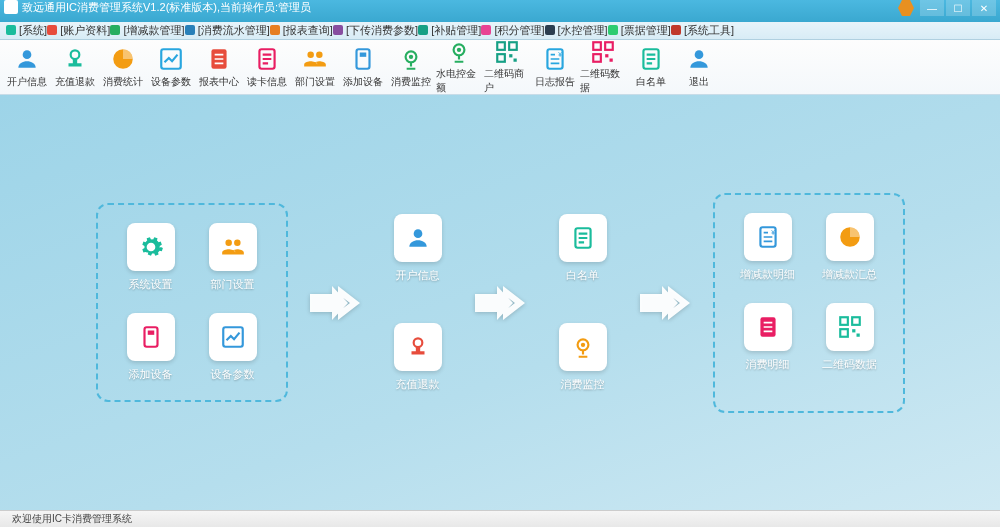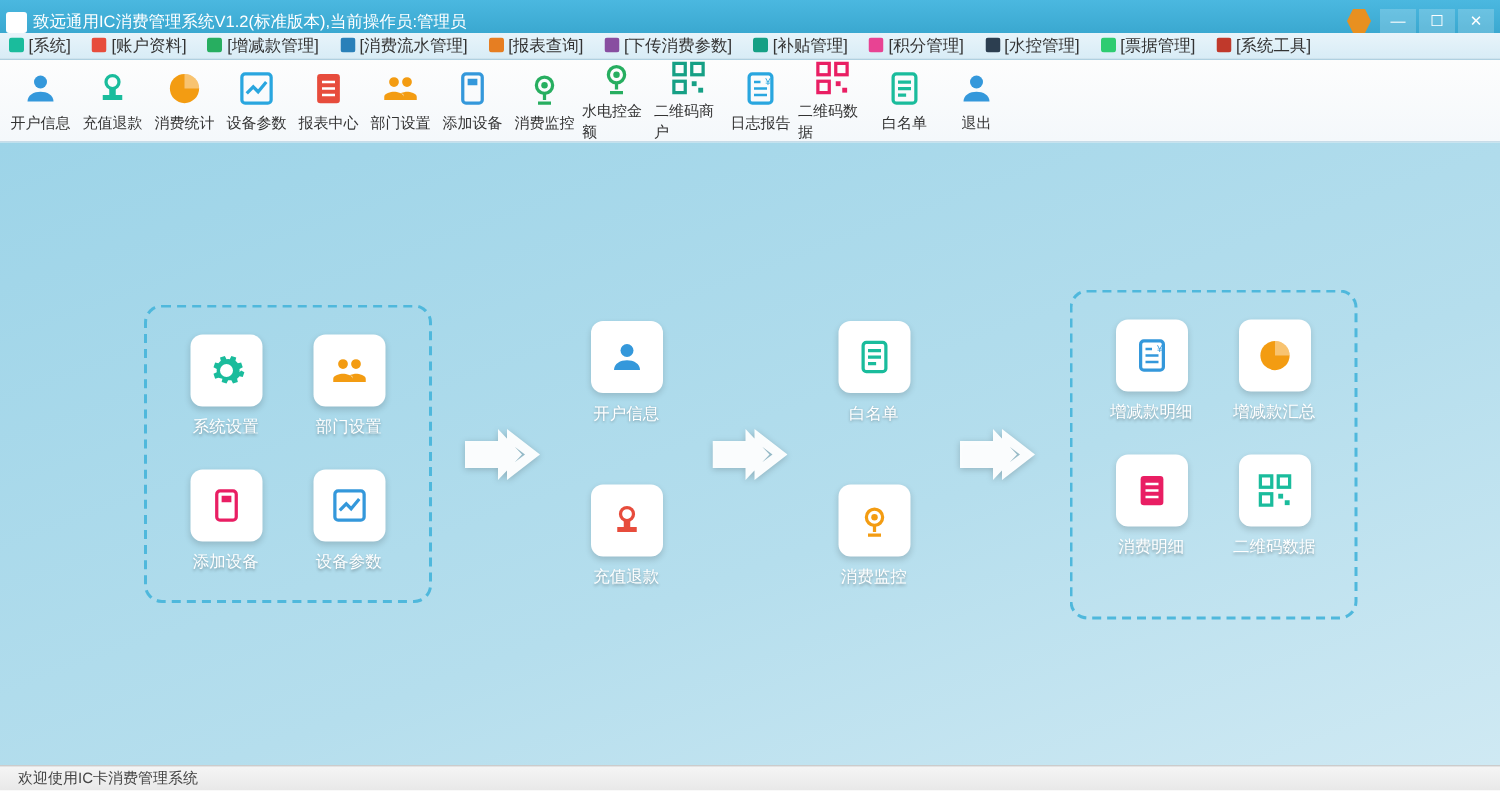--- a/index.html
+++ b/index.html
@@ -1,24 +1,24 @@
 <!DOCTYPE html>
 <html><head>
 <meta charset="utf-8">
 <style>
 *{margin:0;padding:0;box-sizing:border-box;font-family:"Microsoft YaHei",sans-serif}
 body{width:1000px;height:527px;overflow:hidden;background:#fff}
-.titlebar{height:22px;background:linear-gradient(#4bb8e0,#3aa8d0);display:flex;align-items:flex-end;padding:0 4px;color:#fff;font-size:11px}
+.titlebar{height:22px;background:linear-gradient(#4bb8e0,#3aa8d0);display:flex;align-items:flex-start;padding:0 4px;color:#fff;font-size:11px}
 .titlebar .app-icon{width:14px;height:14px;background:#fff;margin-right:4px;border-radius:2px}
 .titlebar .title-text{flex:1}
 .titlebar .win-controls{display:flex;gap:2px}
 .titlebar .win-btn{width:24px;height:16px;background:rgba(255,255,255,0.2);display:flex;align-items:center;justify-content:center;font-size:10px;cursor:pointer}
 .titlebar .hex-icon{width:16px;height:16px;background:#e89020;margin-right:6px;clip-path:polygon(25% 0,75% 0,100% 50%,75% 100%,25% 100%,0 50%)}
 .menubar{height:18px;background:linear-gradient(#e8f4fa,#d8ecf6);border-bottom:1px solid #b0d0e0;display:flex;align-items:center;padding:0 6px;font-size:11px;color:#333}
-.menubar .menu-item{margin-right:14px;cursor:pointer}
+.menubar .menu-item{cursor:pointer}
 .menubar .menu-item svg{width:10px;height:10px;vertical-align:-1px}
 .toolbar{height:55px;background:linear-gradient(#fdfdfd,#f4f8fb);border-bottom:1px solid #c8dce8;display:flex;align-items:center;padding:0 4px}
 .toolbar .tb-btn{width:46px;height:50px;display:flex;flex-direction:column;align-items:center;justify-content:center;cursor:pointer;font-size:10px;color:#333;margin-right:2px}
 .toolbar .tb-btn .ic{width:28px;height:28px;border-radius:4px;display:flex;align-items:center;justify-content:center;margin-bottom:2px}
 .canvas{height:415px;background:linear-gradient(160deg,#9dd4e8 0%,#b5deed 60%,#cfe9f3 100%);display:flex;align-items:center;justify-content:center;gap:20px;padding:0 30px}
 .panel{border:2px dashed #4fb8dc;border-radius:12px;padding:18px;display:grid;grid-template-columns:repeat(2,1fr);gap:21px 12px;align-content:center}
 .tile{width:70px;display:flex;flex-direction:column;align-items:center;cursor:pointer}
 .tile .box{width:48px;height:48px;background:#fff;border-radius:8px;box-shadow:0 2px 4px rgba(0,0,0,0.15);display:flex;align-items:center;justify-content:center;margin-bottom:6px}
 .tile .lbl{font-size:11px;color:#fff;text-shadow:0 1px 2px rgba(0,0,0,0.3)}
 .arrow{width:55px;height:40px;display:flex;align-items:center;justify-content:center}
@@ -119,20 +119,29 @@
         <svg width="26" height="26" viewBox="0 0 24 24">
           <rect x="5" y="3" width="14" height="18" rx="2" fill="#e74c3c"></rect>
           <path d="M8 8h8M8 12h8M8 16h8" stroke="#fff" stroke-width="1.5"></path>
         </svg>
       </div>
       <span>报表中心</span>
     </div>
     <div class="tb-btn">
       <div class="ic">
         <svg width="26" height="26" viewBox="0 0 24 24">
+          <rect x="5" y="3" width="14" height="18" rx="2" fill="none" stroke="#e91e63" stroke-width="2"></rect>
+          <path d="M8 8h8M8 12h8M8 16h5" stroke="#e91e63" stroke-width="2"></path>
+        </svg>
+      </div>
+      <span>读卡信息</span>
+    </div>
+    <div class="tb-btn">
+      <div class="ic">
+        <svg width="26" height="26" viewBox="0 0 24 24">
           <path fill="#f39c12" d="M8 11a3 3 0 100-6 3 3 0 000 6zm8 0a3 3 0 100-6 3 3 0 000 6zM2 19v-2c0-2 4-3 6-3s6 1 6 3v2H2zm12 0v-2c0-1 0-2-2-2 2-1 4-1 4-1 2 0 6 1 6 3v2h-8z"></path>
         </svg>
       </div>
       <span>部门设置</span>
     </div>
     <div class="tb-btn">
       <div class="ic">
         <svg width="26" height="26" viewBox="0 0 24 24">
           <rect x="6" y="3" width="12" height="18" rx="2" fill="none" stroke="#3498db" stroke-width="2"></rect>
           <rect x="9" y="6" width="6" height="4" fill="#3498db"></rect>

